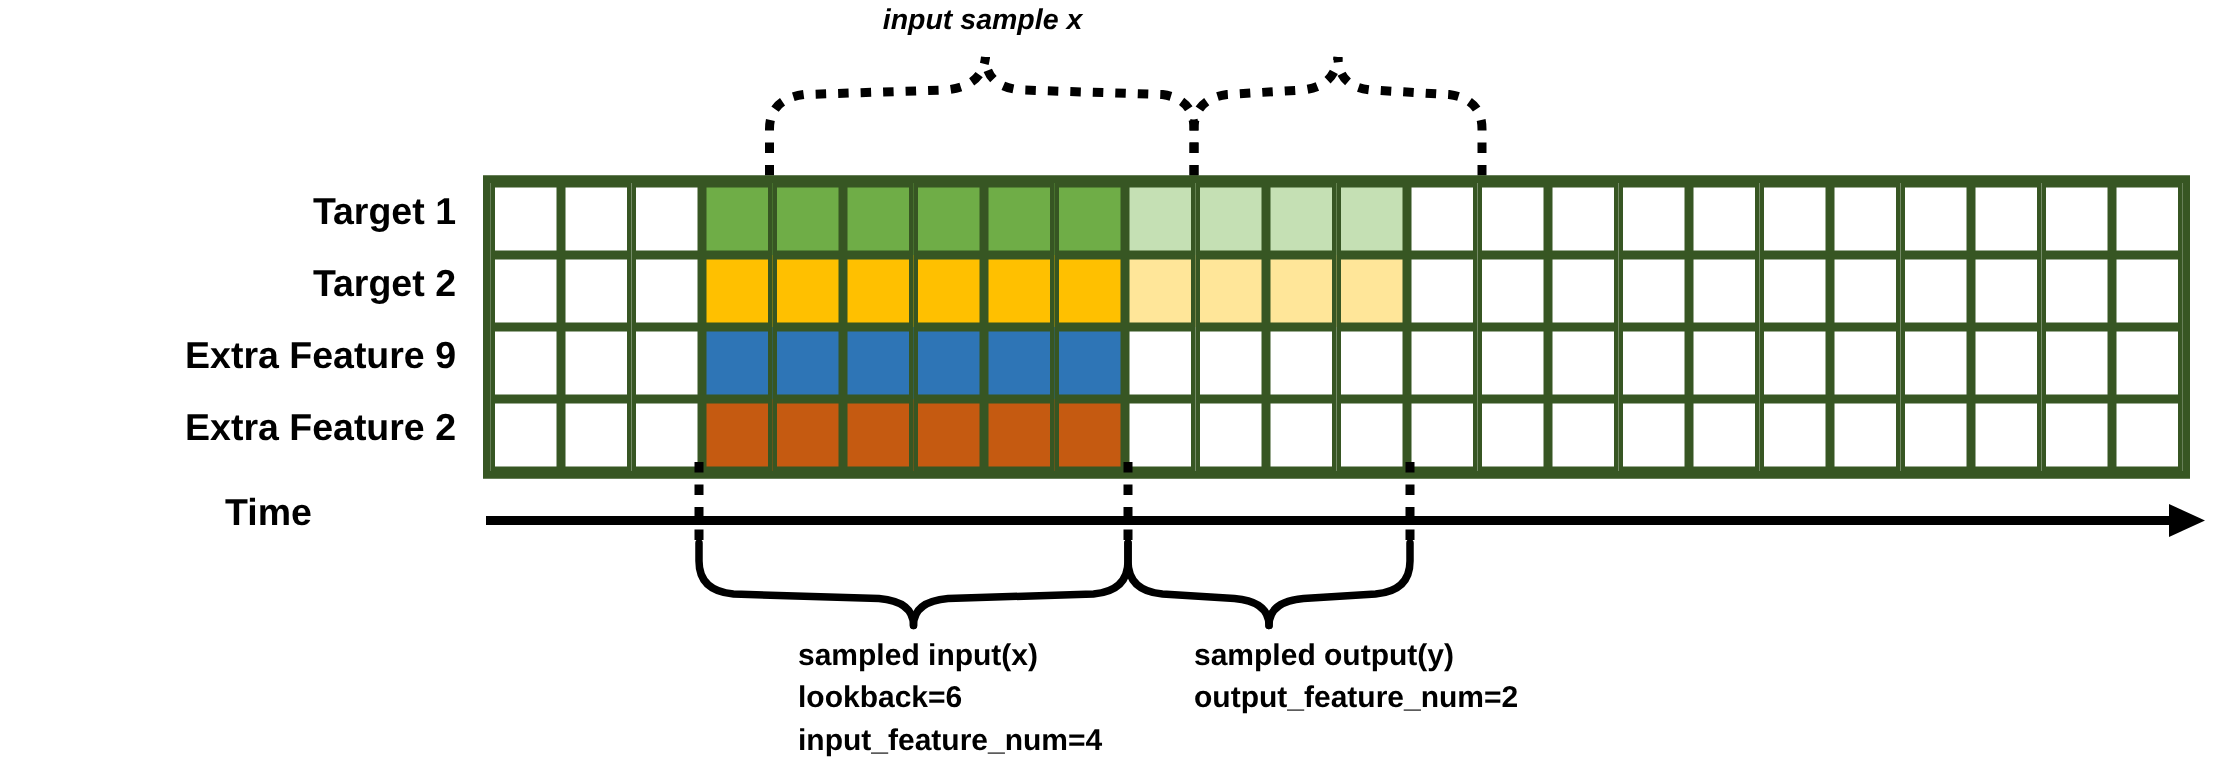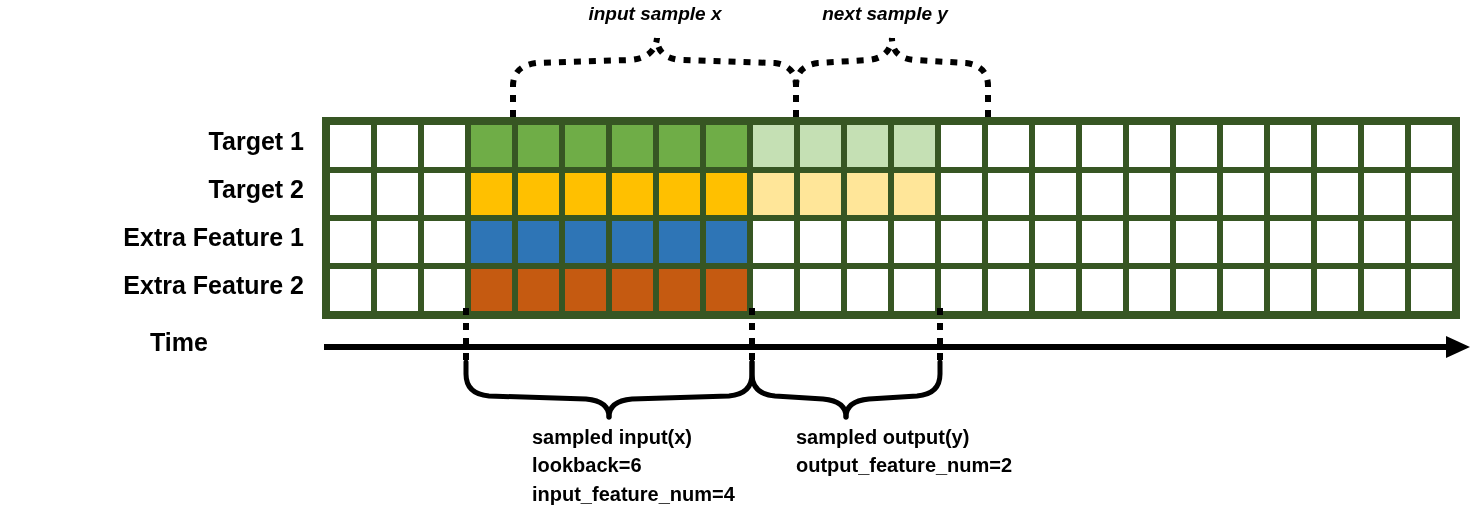--- a/index.html
+++ b/index.html
@@ -32,37 +32,36 @@
   #cap-left{left:508px;top:423px;}
   #cap-right{left:772px;top:423px;}
 </style>
 </head>
 <body>
 
 <div id="stage">
 
 
   <div class="abs sample-label" id="lbl-x">input sample x</div>
-  <div class="abs sample-label" id="lbl-y">next sample y</div>
 
   <svg class="abs" id="svg-top" viewBox="0 0 1476 125" xmlns="http://www.w3.org/2000/svg">
     <g fill="none" stroke="#000" stroke-width="6" stroke-linecap="butt" stroke-dasharray="7 8">
 
       <path d="M513,117 L513,86 Q513,66 536,63 L630,60 Q655,58 657,38"></path>
       <path d="M796,117 L796,86 Q796,66 775,63 L681,60 Q657,58 657,38"></path>
 
       <path d="M796,117 L796,86 Q796,66 818,63 L868,60 Q890,58 892,38"></path>
       <path d="M988,117 L988,86 Q988,66 966,63 L914,60 Q892,58 892,38"></path>
     </g>
   </svg>
 
   <div class="abs" id="rowlabels">
     <div class="rowlabel">Target 1</div>
     <div class="rowlabel">Target 2</div>
-    <div class="rowlabel">Extra Feature 1</div>
+    <div class="rowlabel">Extra Feature 9</div>
     <div class="rowlabel">Extra Feature 2</div>
   </div>
 
   <div class="abs" id="grid">
       <div class="grid-row">
         <div class="cell" style="background: rgb(255, 255, 255);"></div>
         <div class="cell" style="background: rgb(255, 255, 255);"></div>
         <div class="cell" style="background: rgb(255, 255, 255);"></div>
         <div class="cell" style="background: rgb(111, 173, 71);"></div>
         <div class="cell" style="background: rgb(111, 173, 71);"></div>

